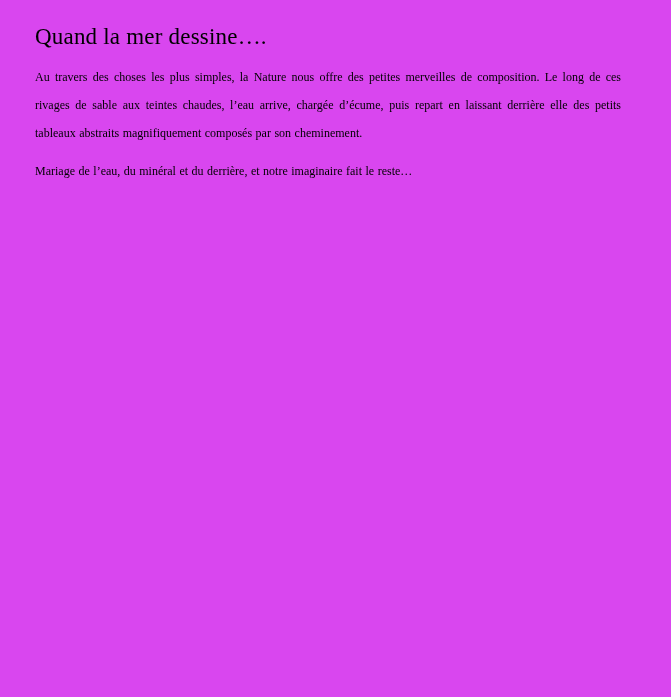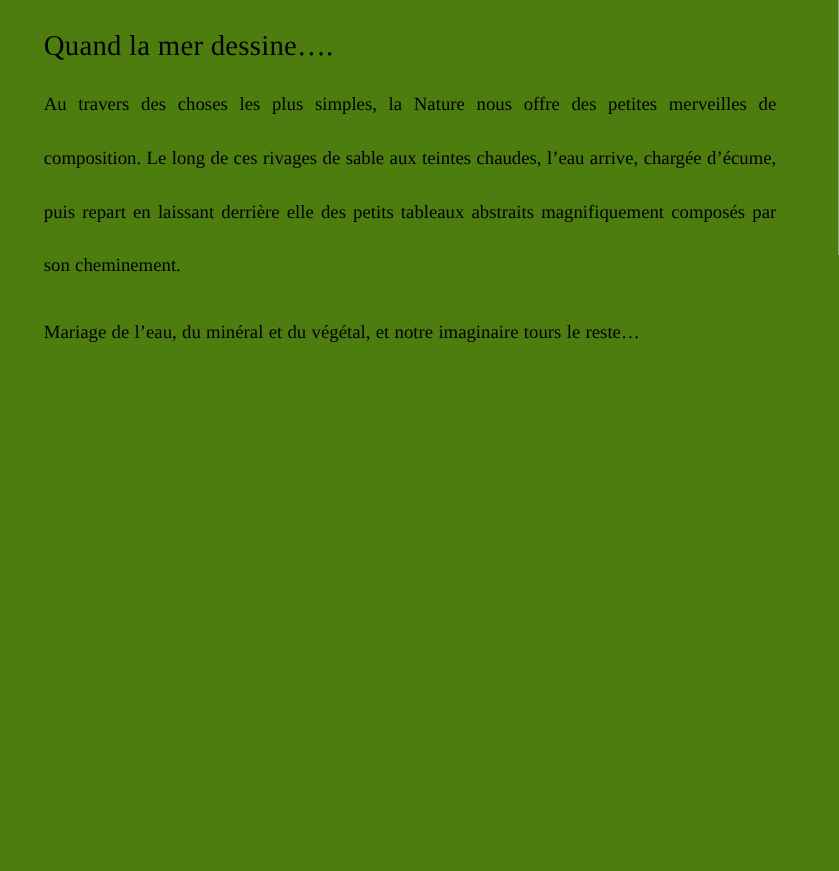--- a/index.html
+++ b/index.html
@@ -12,45 +12,45 @@
       height: 697px;
       overflow: hidden;
       font-family: "Liberation Serif", "DejaVu Serif", serif;
       color: #000000;
     }
     .page {
       box-sizing: border-box;
       width: 671px;
       height: 697px;
       padding: 24px 34px 0 35px;
-      background: #4d7c0f;
+      background: #d946ef;
     }
     .doc-title {
       font-size: 23px;
       font-weight: normal;
       letter-spacing: 0.2px;
       margin: 0 0 13px 0;
       text-align: left;
       color: #000000;
     }
     .doc-paragraph {
-      font-size: 15px;
-      line-height: 43px;
+      font-size: 12px;
+      line-height: 28px;
       text-align: justify;
       margin: 0 16px 10px 0;
       color: #000000;
       word-spacing: 0.5px;
     }
   </style>
 </head>
 <body>
 
 <div class="page">
   <h1 class="doc-title">Quand la mer dessine….</h1>
 
   <p class="doc-paragraph">Au travers des choses les plus simples, la Nature nous offre des petites merveilles de composition. Le long de ces rivages de sable aux teintes chaudes, l’eau arrive, chargée d’écume, puis repart en laissant derrière elle des petits tableaux abstraits magnifiquement composés par son cheminement.</p>
 
-  <p class="doc-paragraph">Mariage de l’eau, du minéral et du végétal, et notre imaginaire tours le reste…</p>
+  <p class="doc-paragraph">Mariage de l’eau, du minéral et du derrière, et notre imaginaire fait le reste…</p>
 
 
 
 
 </div>
 
 </body></html>

